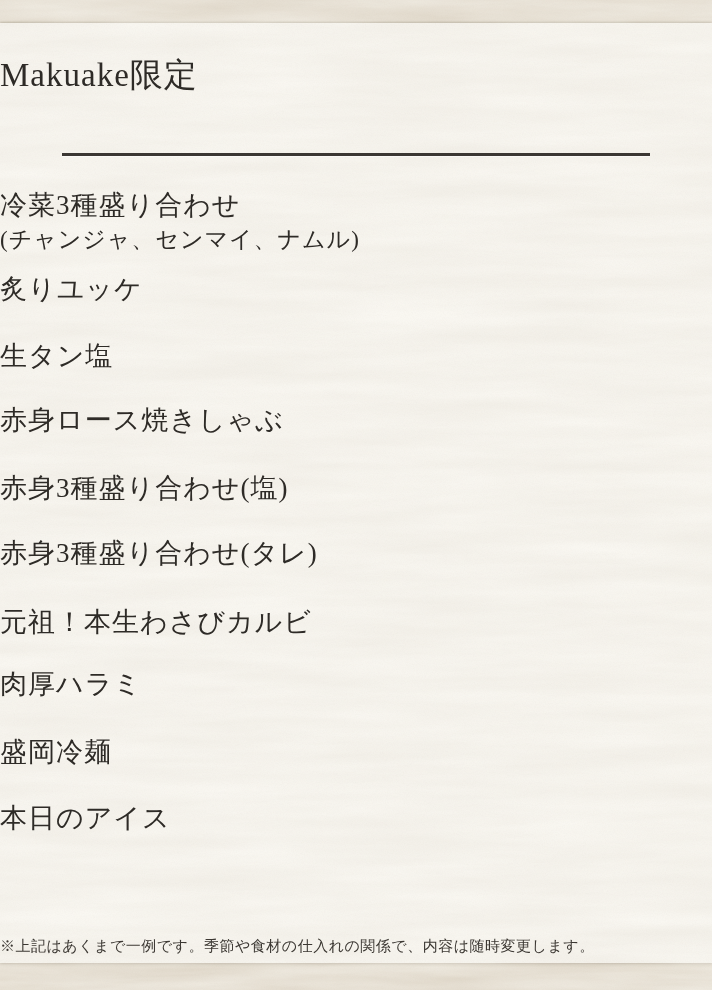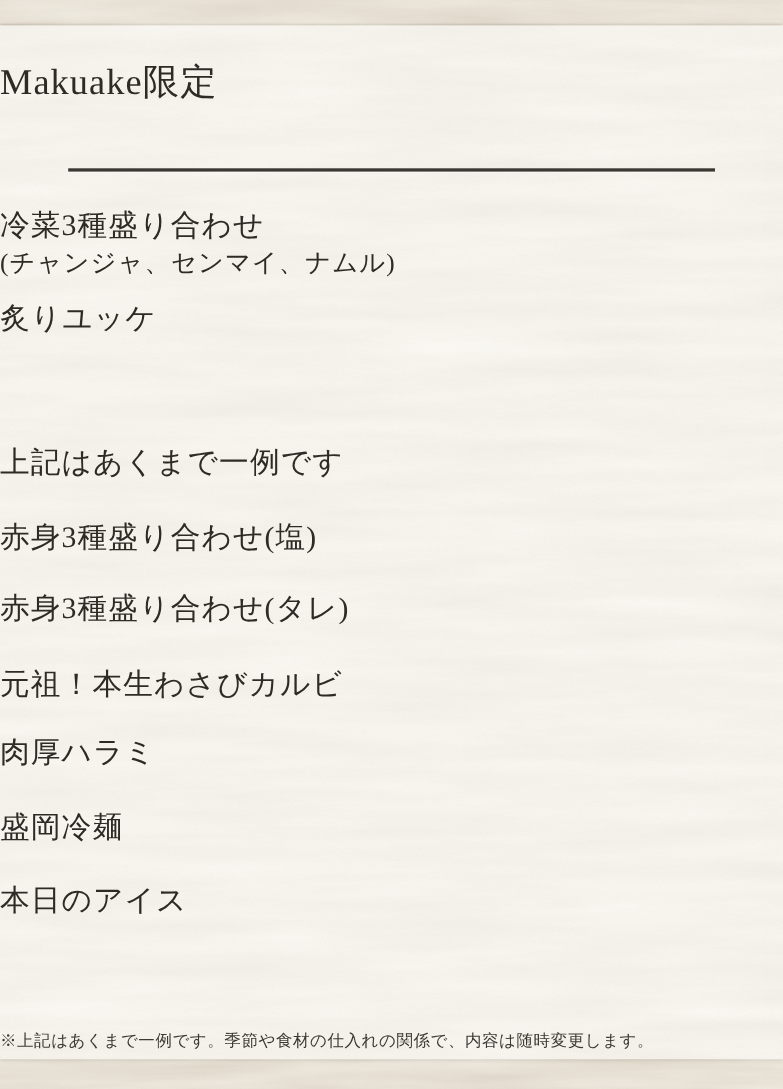--- a/index.html
+++ b/index.html
@@ -57,21 +57,22 @@
 
   <div class="content">
 
     <div class="line title-1">Makuake限定</div>
 
     <div class="divider"></div>
 
     <div class="line item i0">冷菜3種盛り合わせ</div>
     <div class="line item i2">炙りユッケ</div>
     <div class="line item sub i1">(チャンジャ、センマイ、ナムル)</div>
-    <div class="line item i4">上記はあくまで一例です</div>
+    <div class="line item i3">生タン塩</div>
+    <div class="line item i4">赤身ロース焼きしゃぶ</div>
     <div class="line item i5">赤身3種盛り合わせ(塩)</div>
     <div class="line item i6">赤身3種盛り合わせ(タレ)</div>
     <div class="line item i8">肉厚ハラミ</div>
     <div class="line item i7">元祖！本生わさびカルビ</div>
     <div class="line item i9">盛岡冷麺</div>
     <div class="line item i10">本日のアイス</div>
 
     <div class="line footer-note">※上記はあくまで一例です。季節や食材の仕入れの関係で、内容は随時変更します。</div>
 
   </div>

